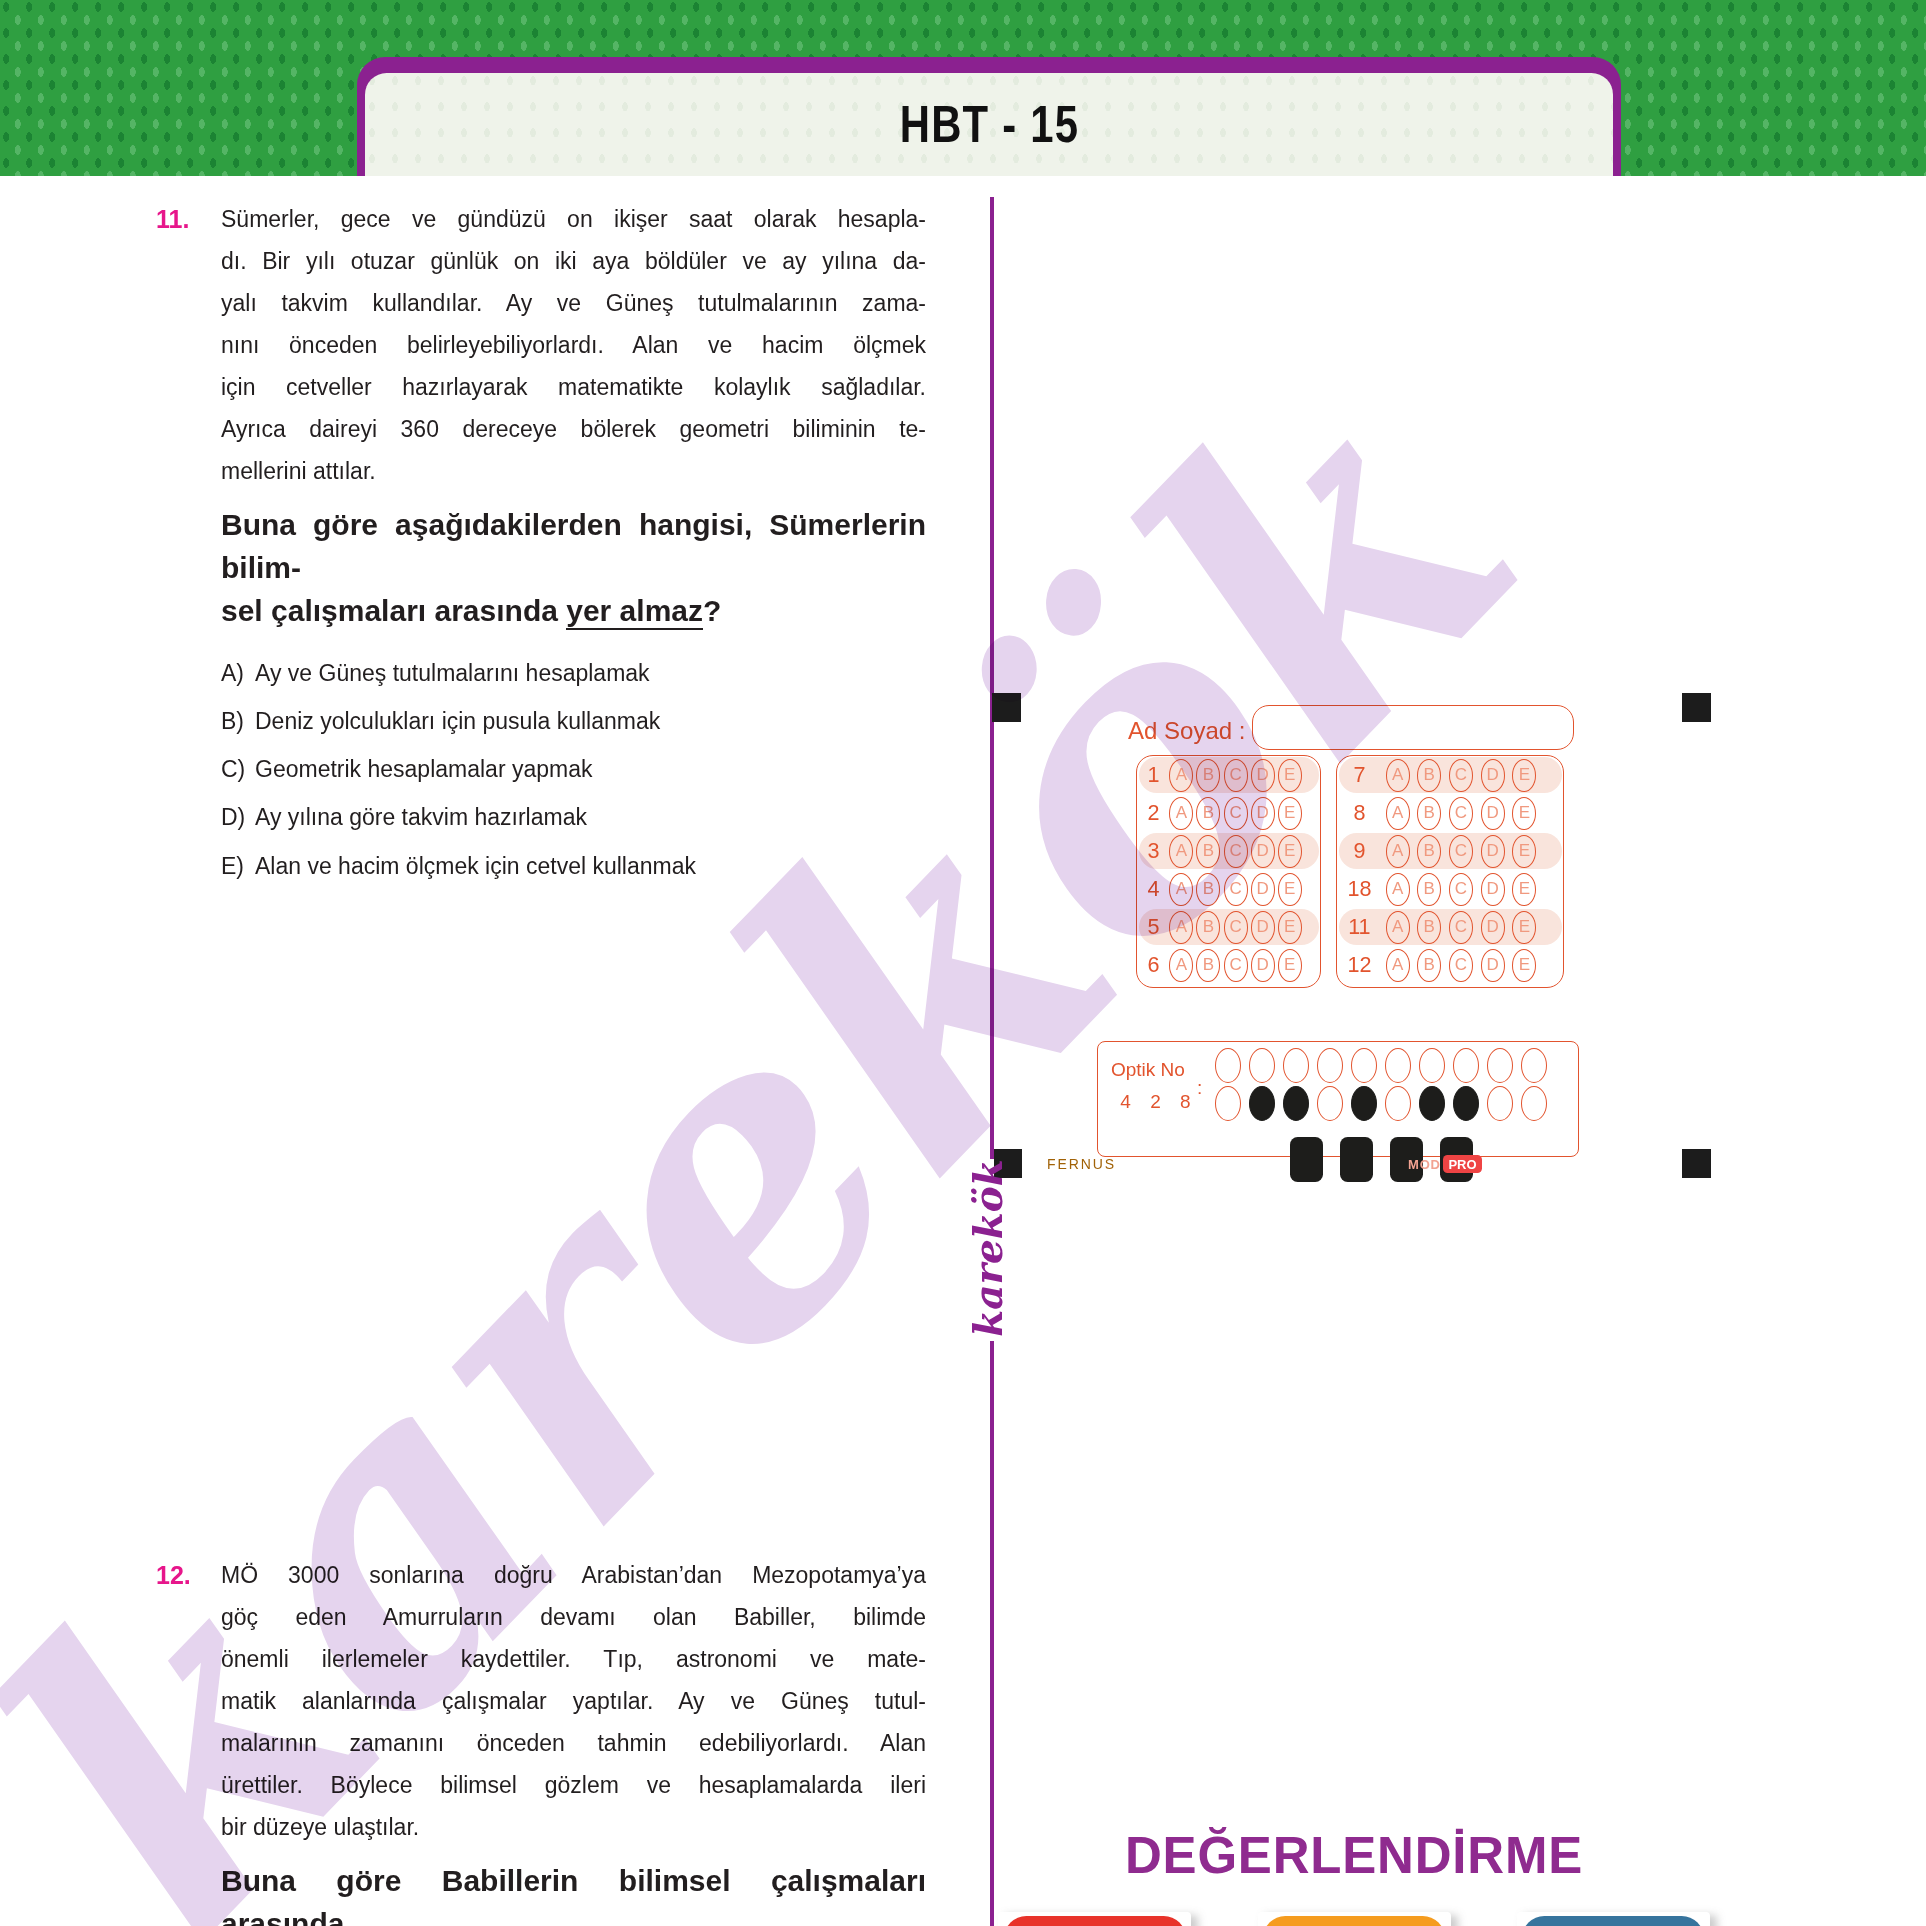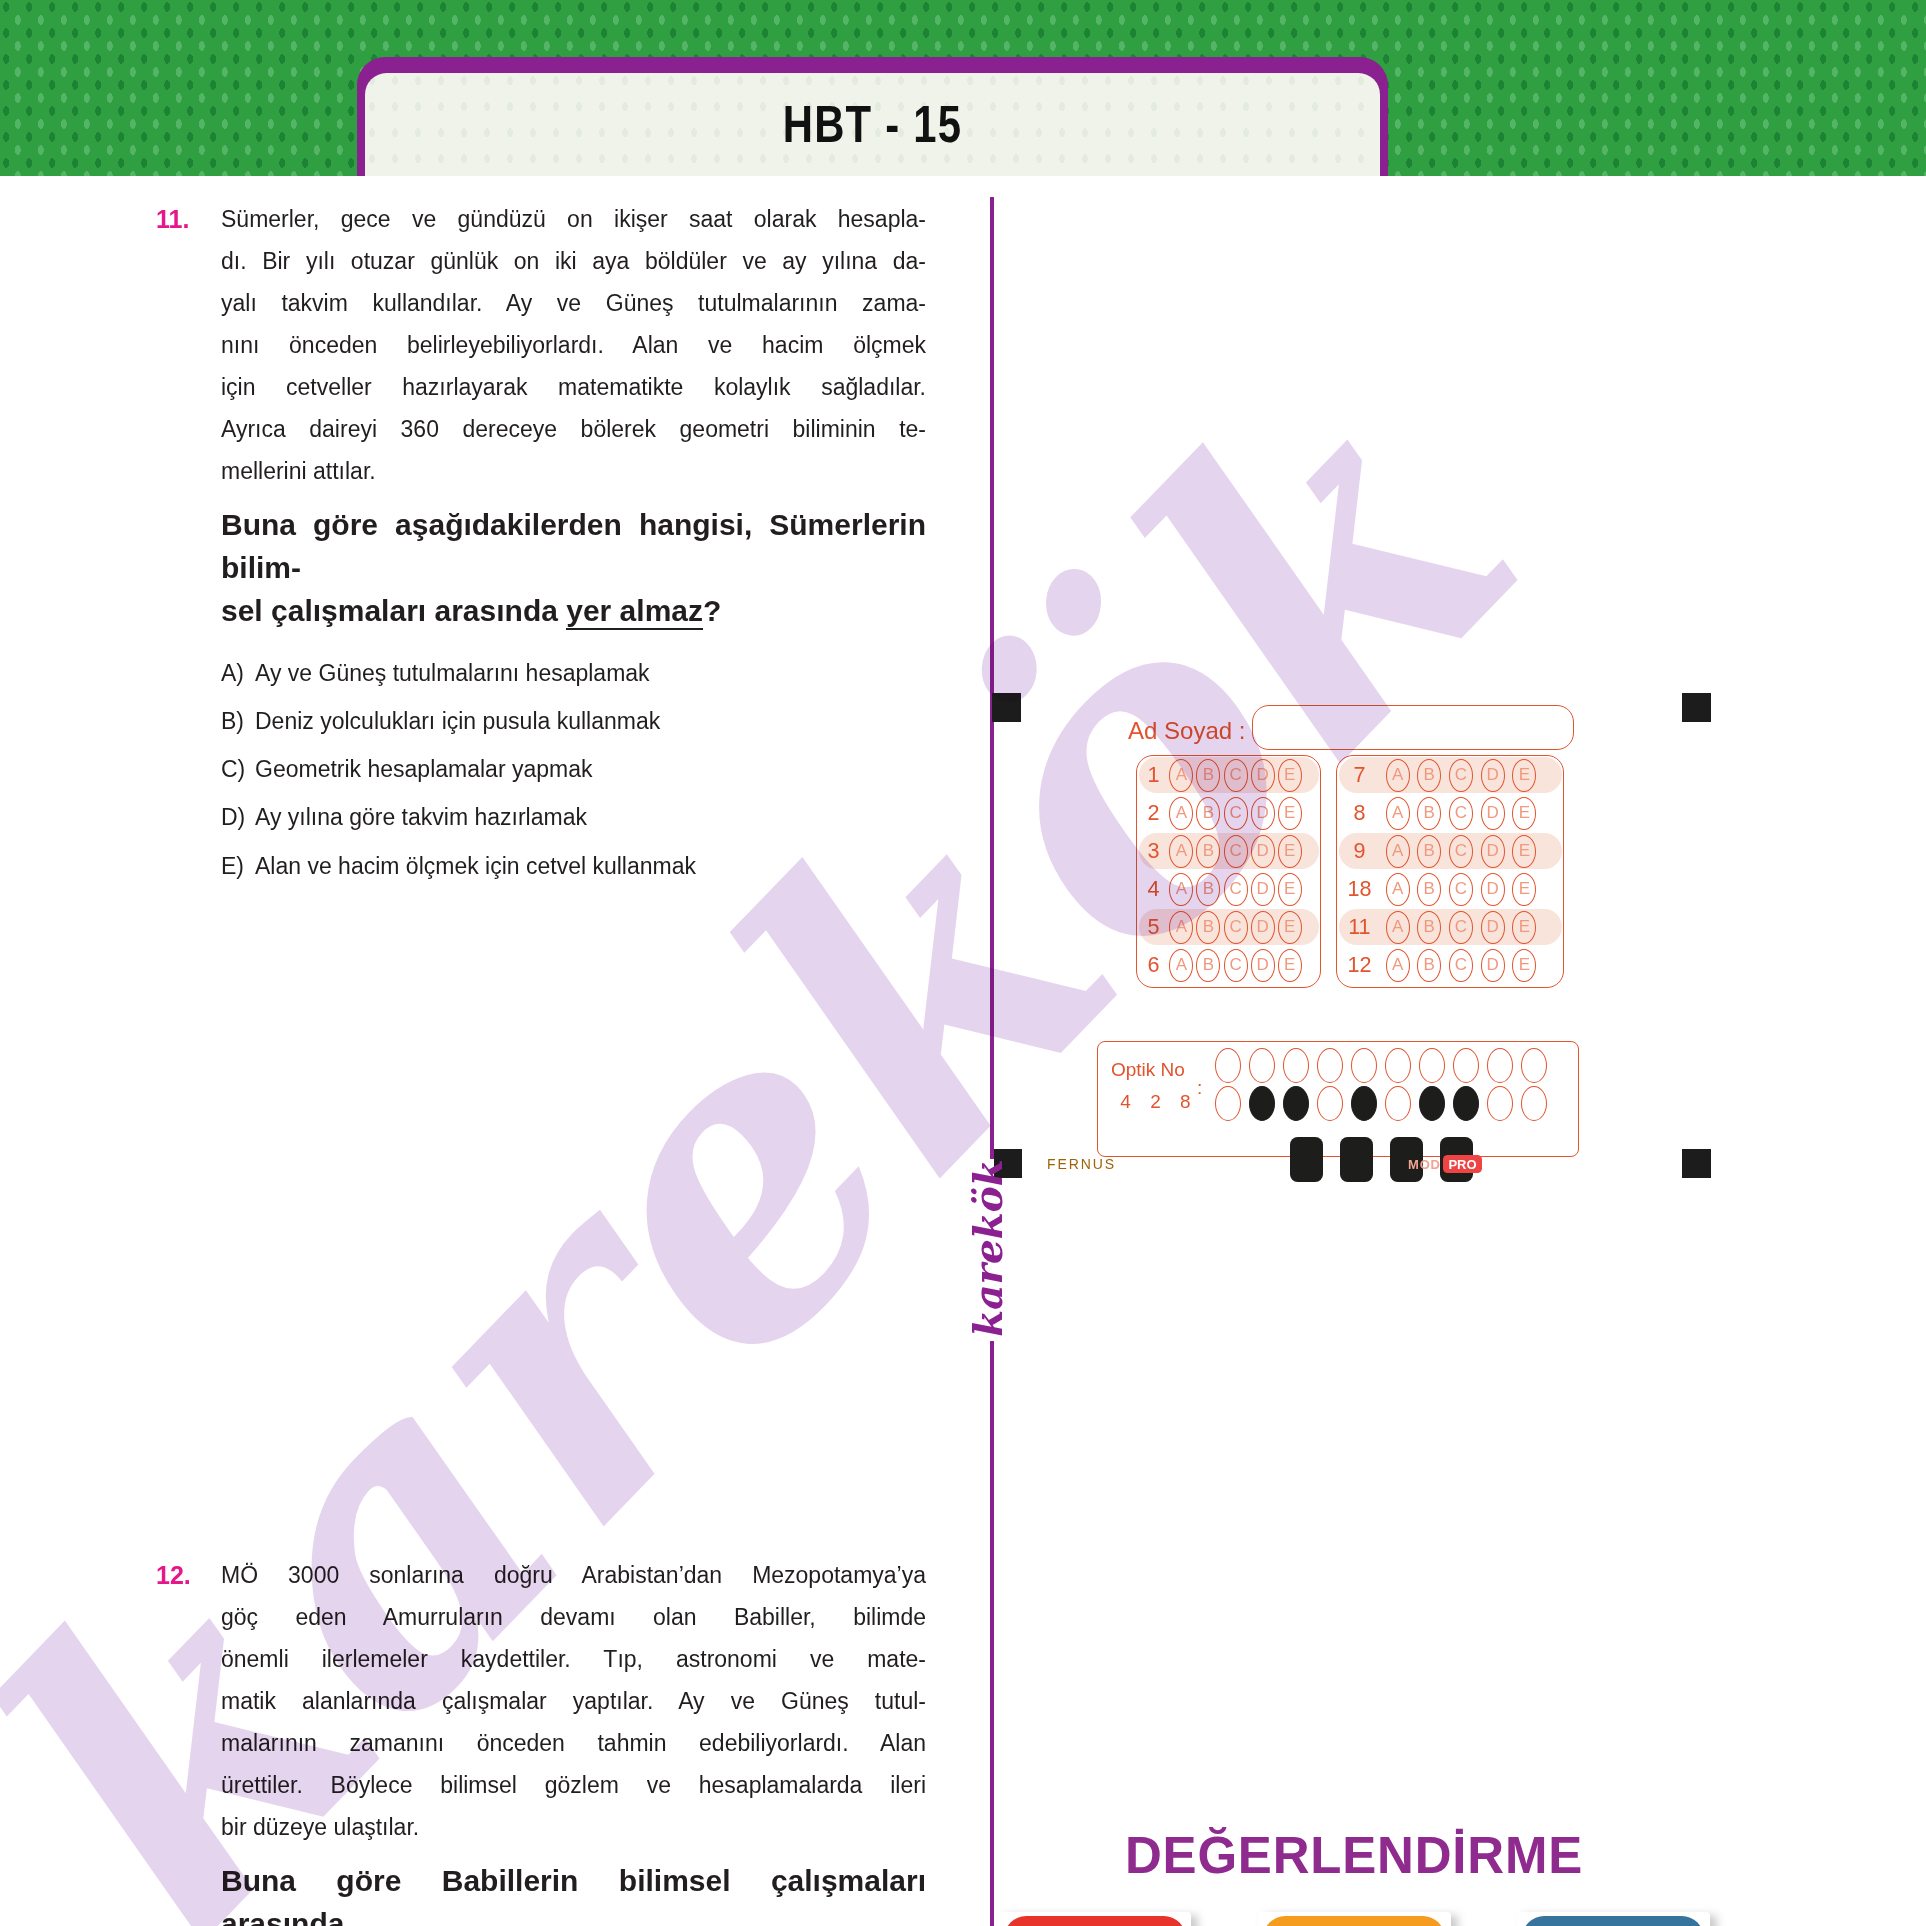--- a/index.html
+++ b/index.html
@@ -5,21 +5,21 @@
   html,body{margin:0;padding:0;width:1965px;height:2512px;overflow:hidden;background:#ffffff;}
   #page{position:relative;width:1965px;height:2512px;background:#ffffff;font-family:"Liberation Sans",sans-serif;color:#221e1f;}
 
   
   #banner{position:absolute;left:0;top:0;width:1965px;height:176px;
     background-color:#2f9f41;
     background-image:
       radial-gradient(ellipse 5px 8px at 6.2px 7px, rgba(9,104,38,.50) 58%, transparent 62%),
       radial-gradient(ellipse 5px 8px at 17.7px 20px, rgba(130,208,145,.45) 58%, transparent 62%);
     background-size:23px 26px;}
-  #header-box{position:absolute;left:357px;top:57px;width:1031px;height:119px;
+  #header-box{position:absolute;left:357px;top:57px;width:1264px;height:119px;
     background:#8b2190;border-radius:28px 28px 0 0;}
   #header-inner{position:absolute;left:7.7px;top:16px;right:7.7px;bottom:0;
     background:#eff3ea;border-radius:21.6px 21.6px 0 0;
     background-image:radial-gradient(ellipse 4.6px 7.7px at 7px 7.7px, rgba(120,170,120,.10) 58%, transparent 62%);
     background-size:23px 26px;
     display:flex;align-items:center;justify-content:center;}
   #header-title{font-size:51px;font-weight:700;letter-spacing:1.5px;transform:scaleX(.82);color:#111;}
 
   
   #watermark-large{position:absolute;left:85px;top:1637px;font-family:"DejaVu Serif",serif;

